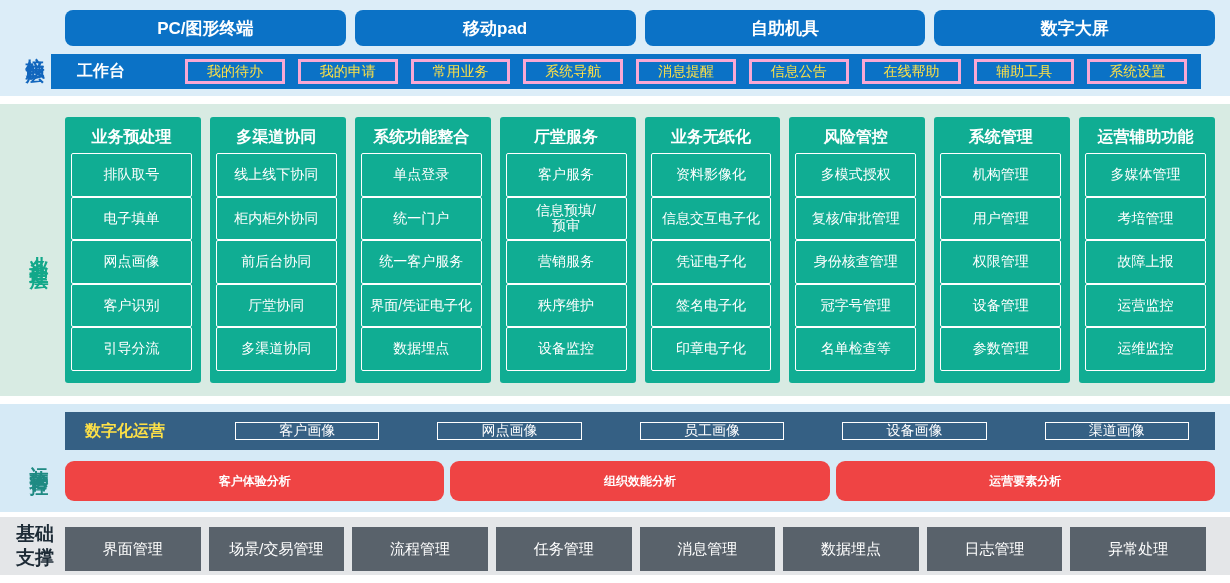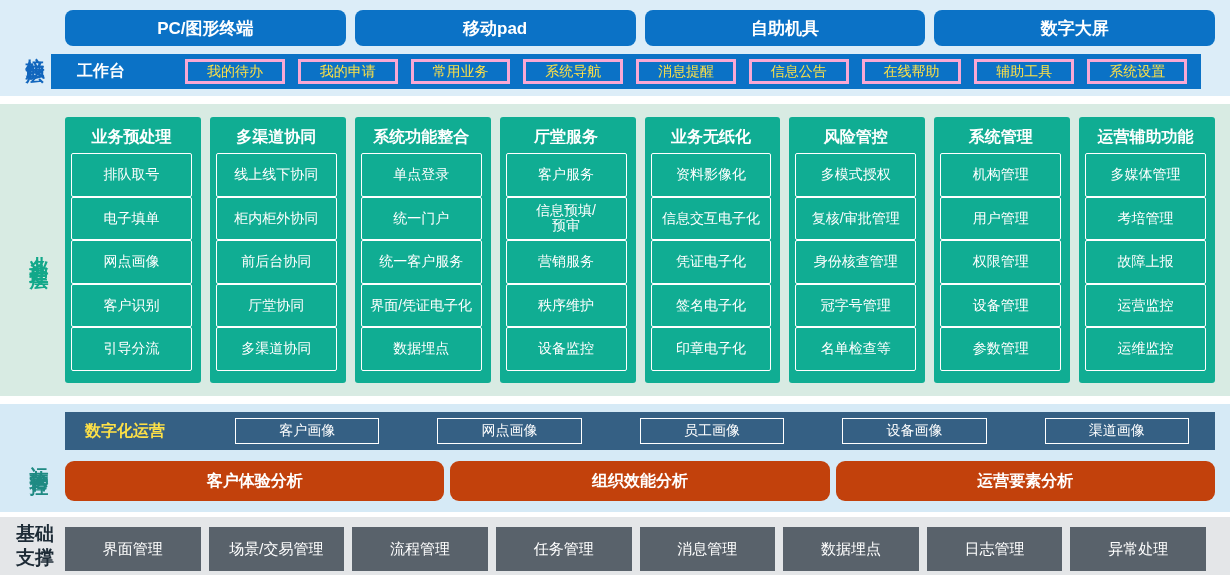--- a/index.html
+++ b/index.html
@@ -89,31 +89,31 @@
   .digital-ops {
     position:absolute; left:65px; top:8px; width:1150px; height:38px;
     background:#356084; display:flex; align-items:center;
   }
   .digital-ops-label {
     color:#fde047; font-weight:bold; font-size:16px;
     margin-left:20px; margin-right:32px; flex:0 0 auto;
   }
   .digital-ops-items { flex:1; display:flex; gap:20px; margin-right:26px; }
   .digital-ops-item {
-    flex:1; height:26px; border:1px solid #ffffff;
+    flex:1; height:18px; border:1px solid #ffffff;
     color:#fff; font-size:14px;
     display:flex; align-items:center; justify-content:center;margin-left:38px;
   }
   .analysis-row {
     position:absolute; left:65px; top:57px; width:1150px; height:40px;
     display:flex; gap:6px;
   }
   .analysis-box {
-    flex:1; background:#c2410c; border-radius:9px;
-    color:#fff; font-weight:bold; font-size:16px;
+    flex:1; background:#ef4444; border-radius:9px;
+    color:#fff; font-weight:bold; font-size:12px;
     display:flex; align-items:center; justify-content:center;
   }
 
   
   .foundation-items {
     position:absolute; left:65px; top:10px; width:1141px; height:44px;
     display:flex; gap:8px;
   }
   .foundation-box {
     flex:1; background:#59626b;

